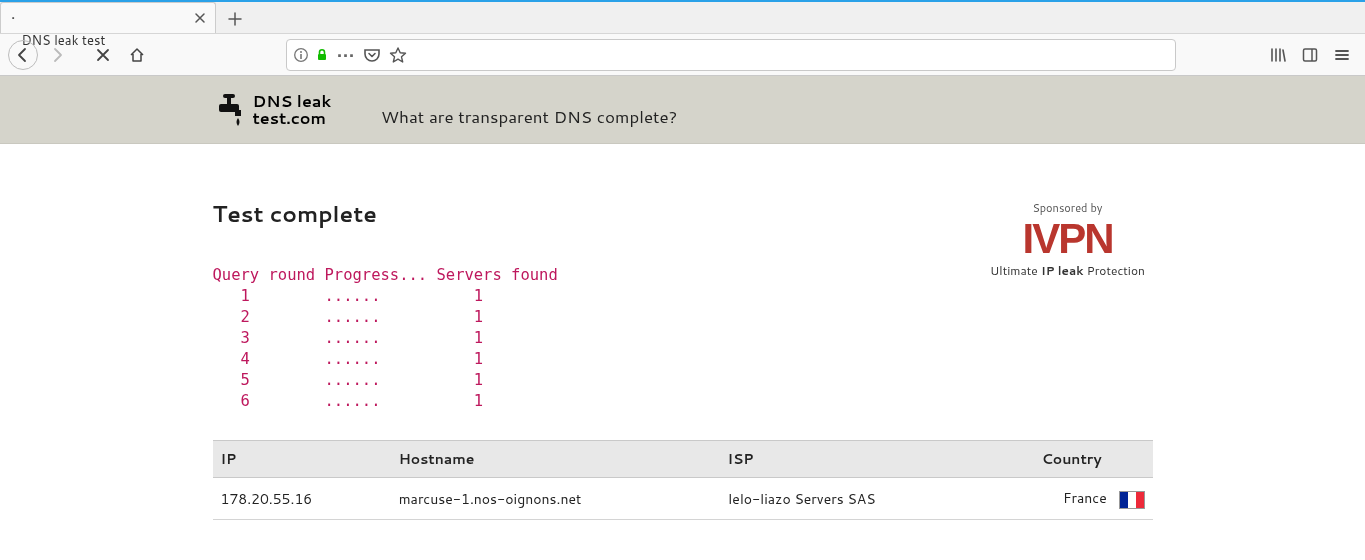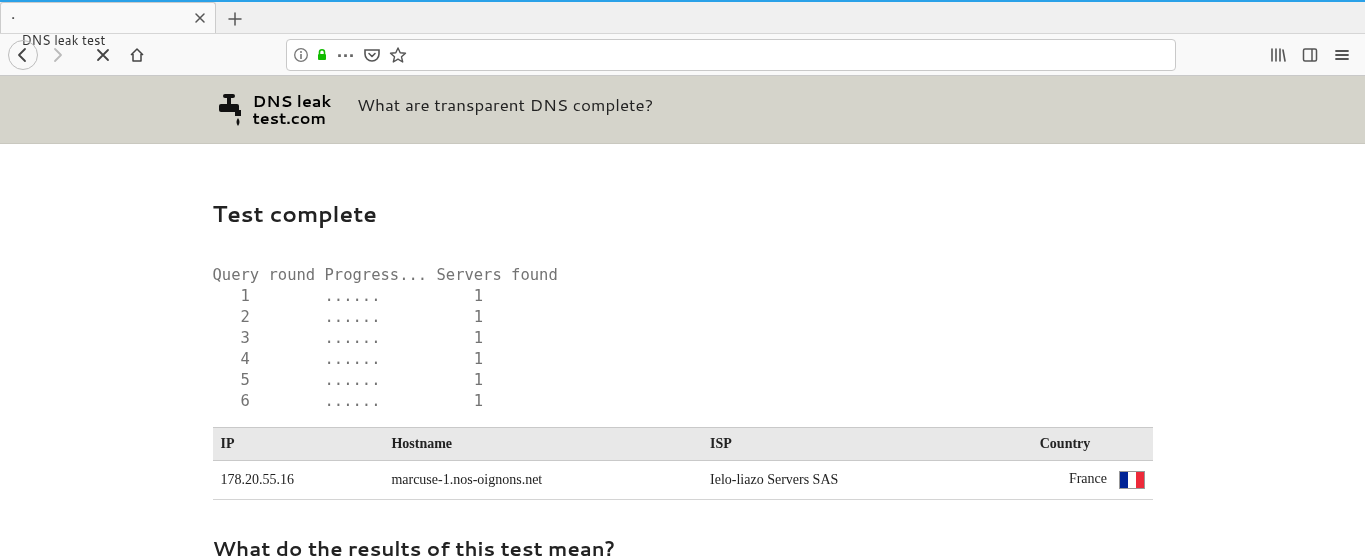--- a/index.html
+++ b/index.html
@@ -84,42 +84,42 @@
   .page { height: calc(560px - 33px - 43px); overflow:auto; }
   .site-header {
     background:#d5d4cb;
     border-bottom:1px solid #c9c8bf;
     height: 68px;
     display:flex;
     align-items:center;
   }
   .site-header-inner {
     width: 940px; margin: 0 auto;
-    display:flex; align-items:flex-start;
-    gap: 16px;
+    display:flex; align-items:flex-end;
+    gap: 40px;
   }
   .logo { display:flex; align-items:center; gap:8px; cursor:pointer; margin-right:10px; }
   .logo-text { font-weight:bold; font-size:16px; line-height:1.05; color:#000; }
   .logo-text .l1 { display:block; }
   .logo-text .l2 { display:block; }
   .nav-link { color:#222; font-size:17px; cursor:pointer; }
 
   .content {
     width: 940px;
     margin: 0 auto;
     padding-top: 54px;
     position: relative;
   }
   .h-title { font-size:22px; font-weight:bold; margin:0 0 36px 0; }
   pre.progress {
-    margin:0 0 16px 0;
+    margin:0 0 29px 0;
     font-family: "DejaVu Sans Mono", Menlo, Consolas, monospace;
     font-size: 15.5px;
     line-height: 1.35;
-    color:#737373;
+    color:#be185d;
     white-space: pre;
   }
 
   .sponsor {
     position:absolute;
     right:0;
     top: 56px;
     width: 170px;
     text-align: center;
   }
@@ -132,21 +132,20 @@
     margin: 2px 0 0 0;
   }
   .sponsor .sp-tag { font-size:12px; color:#333; margin-top:2px; }
   .sponsor .sp-tag b { font-weight:bold; }
 
   table.results {
     width:100%;
     border-collapse: collapse;
     margin-top: 10px;
     font-size:14px;
-    font-family:Liberation Serif, serif;
   }
   table.results th {
     text-align:left;
     background:#e8e8e8;
     border-top:1px solid #c9c9c9;
     border-bottom:1px solid #c9c9c9;
     padding: 8px 8px;
     font-weight:bold;
   }
   table.results th:last-child { text-align:center;margin-top:7px; }
@@ -285,20 +284,27 @@
     <h2 class="h-title">Test complete</h2>
 
     <pre class="progress">Query round Progress... Servers found
    1        ......          1
    2        ......          1
    3        ......          1
    4        ......          1
    5        ......          1
    6        ......          1</pre>
 
+    <div class="sponsor">
+      <div class="sp-by">Sponsored by</div>
+      <div class="ivpn">IVPN</div>
+      <div class="sp-tag">
+        <span>Ultimate </span><b>IP leak</b><span> Protection</span>
+      </div>
+    </div>
 
     <table class="results">
       <thead>
         <tr>
           <th>IP</th>
           <th>Hostname</th>
           <th>ISP</th>
           <th>Country</th>
         </tr>
       </thead>

